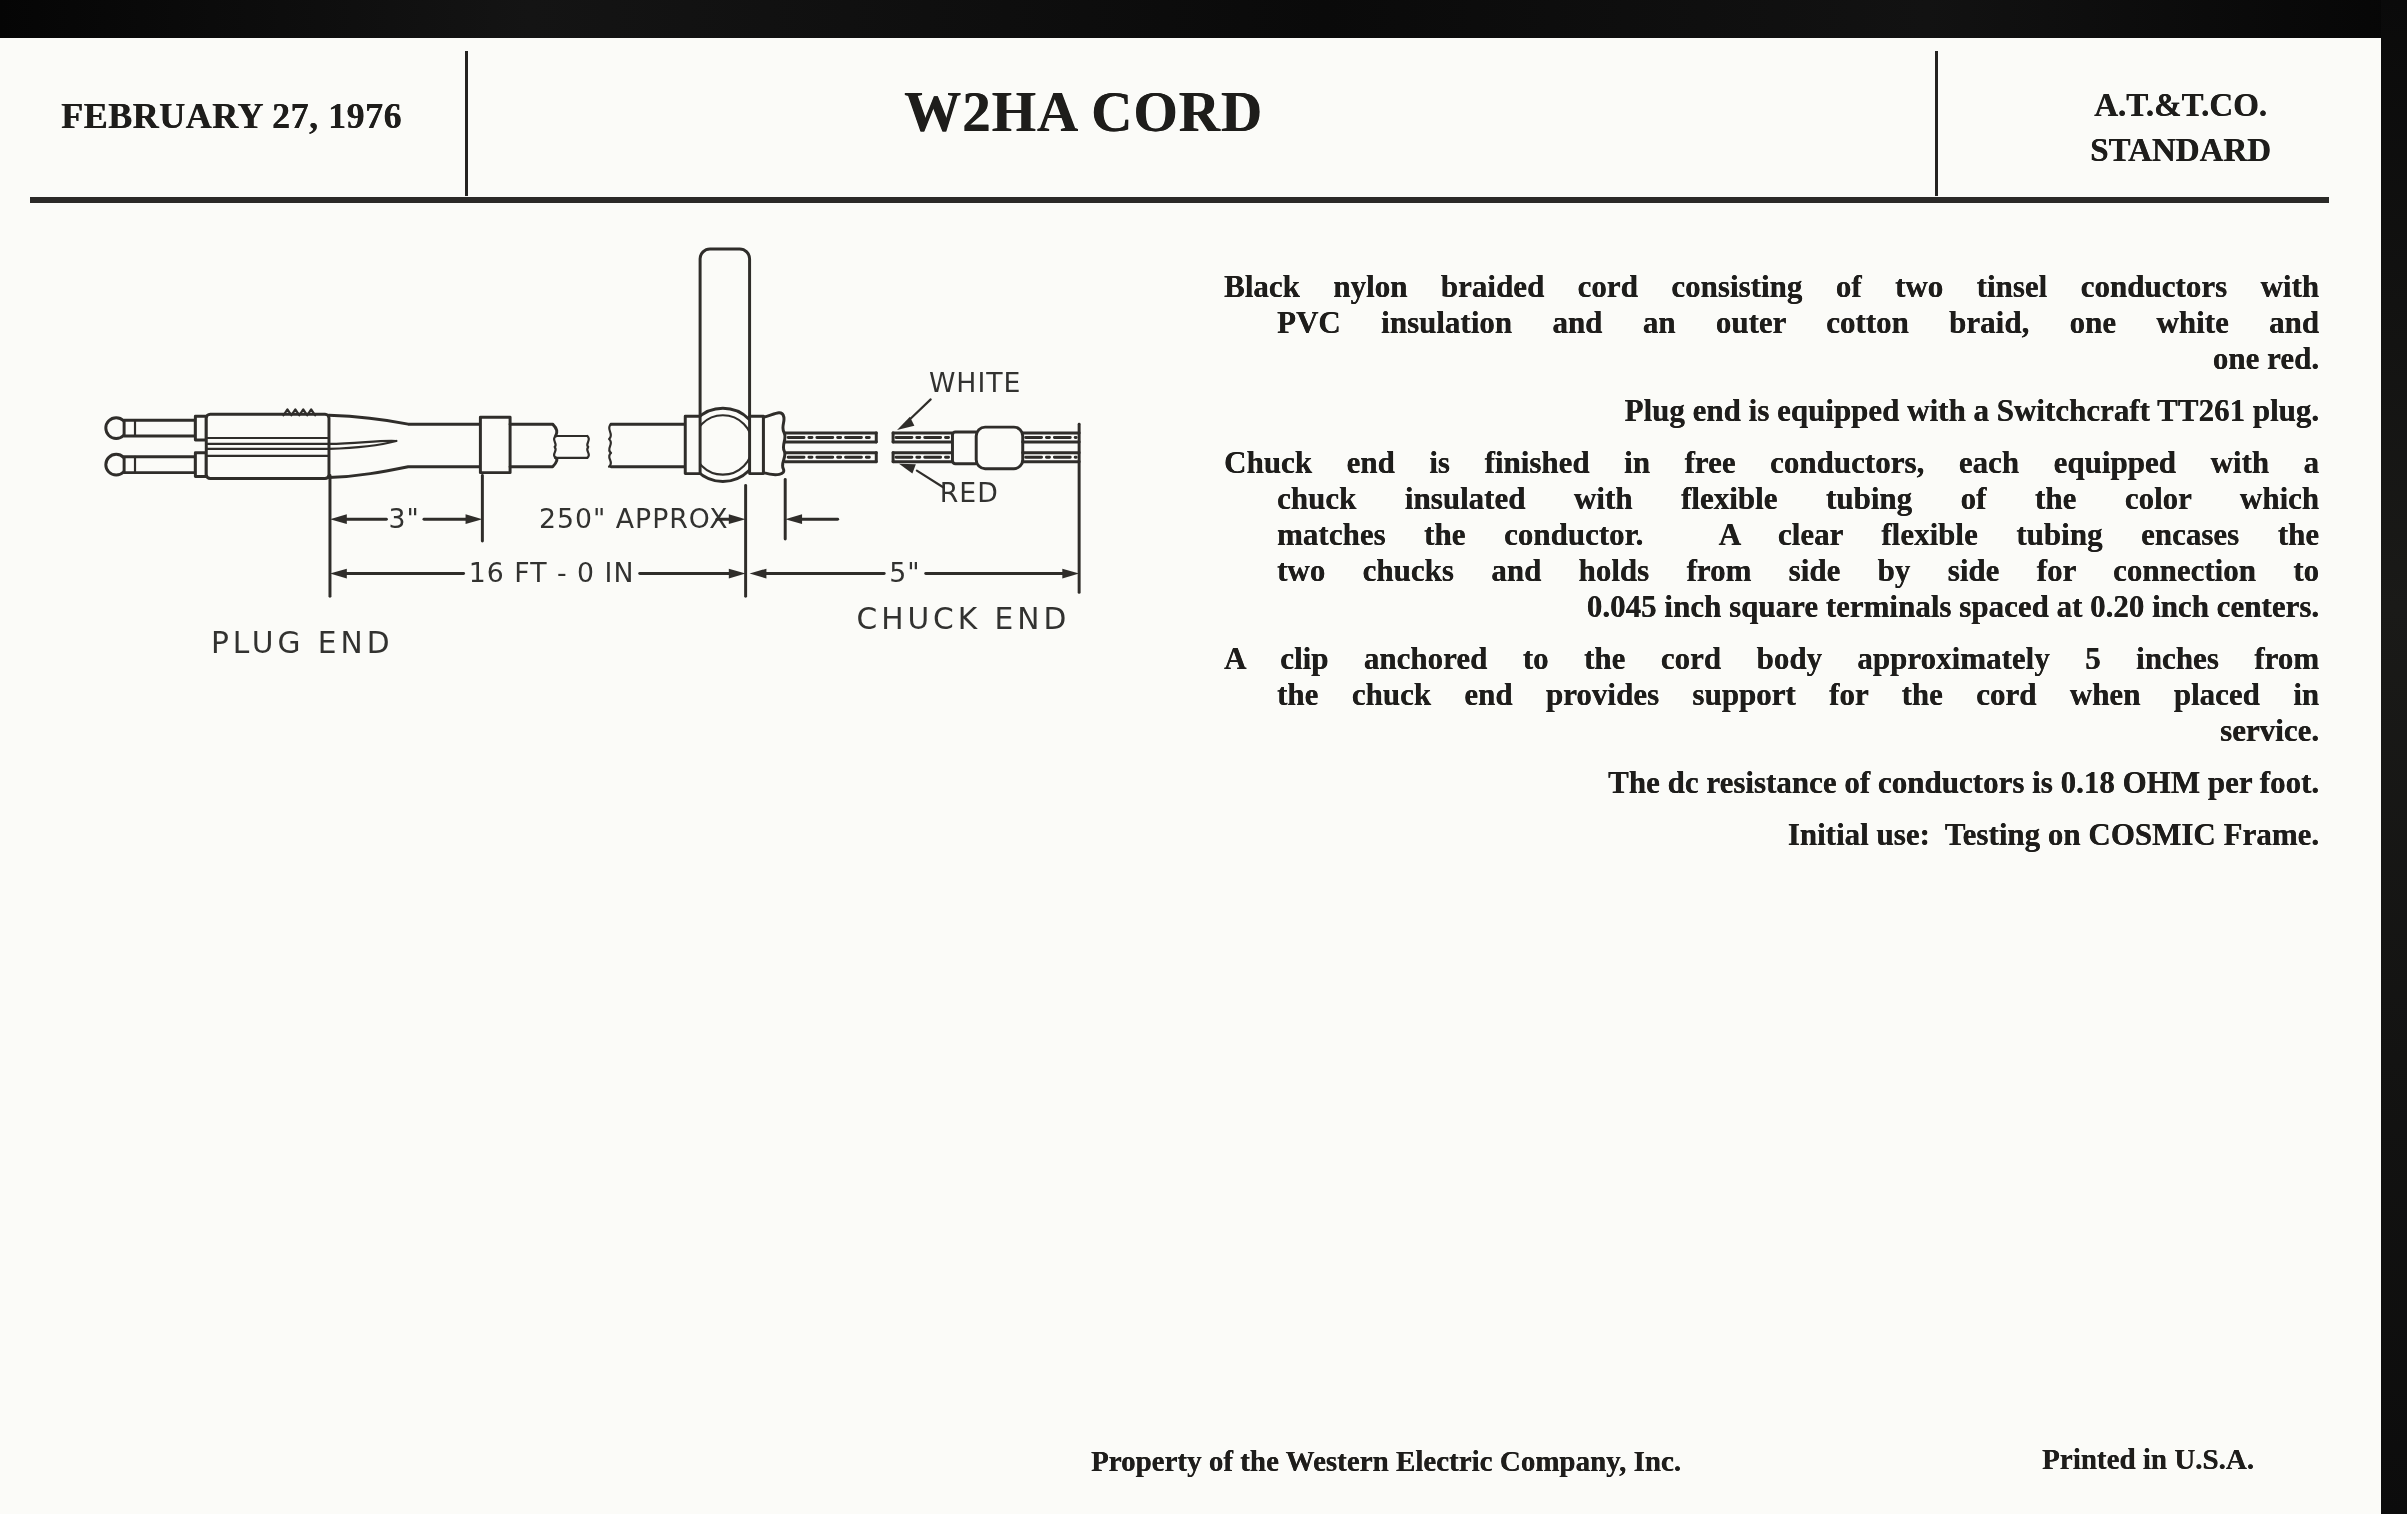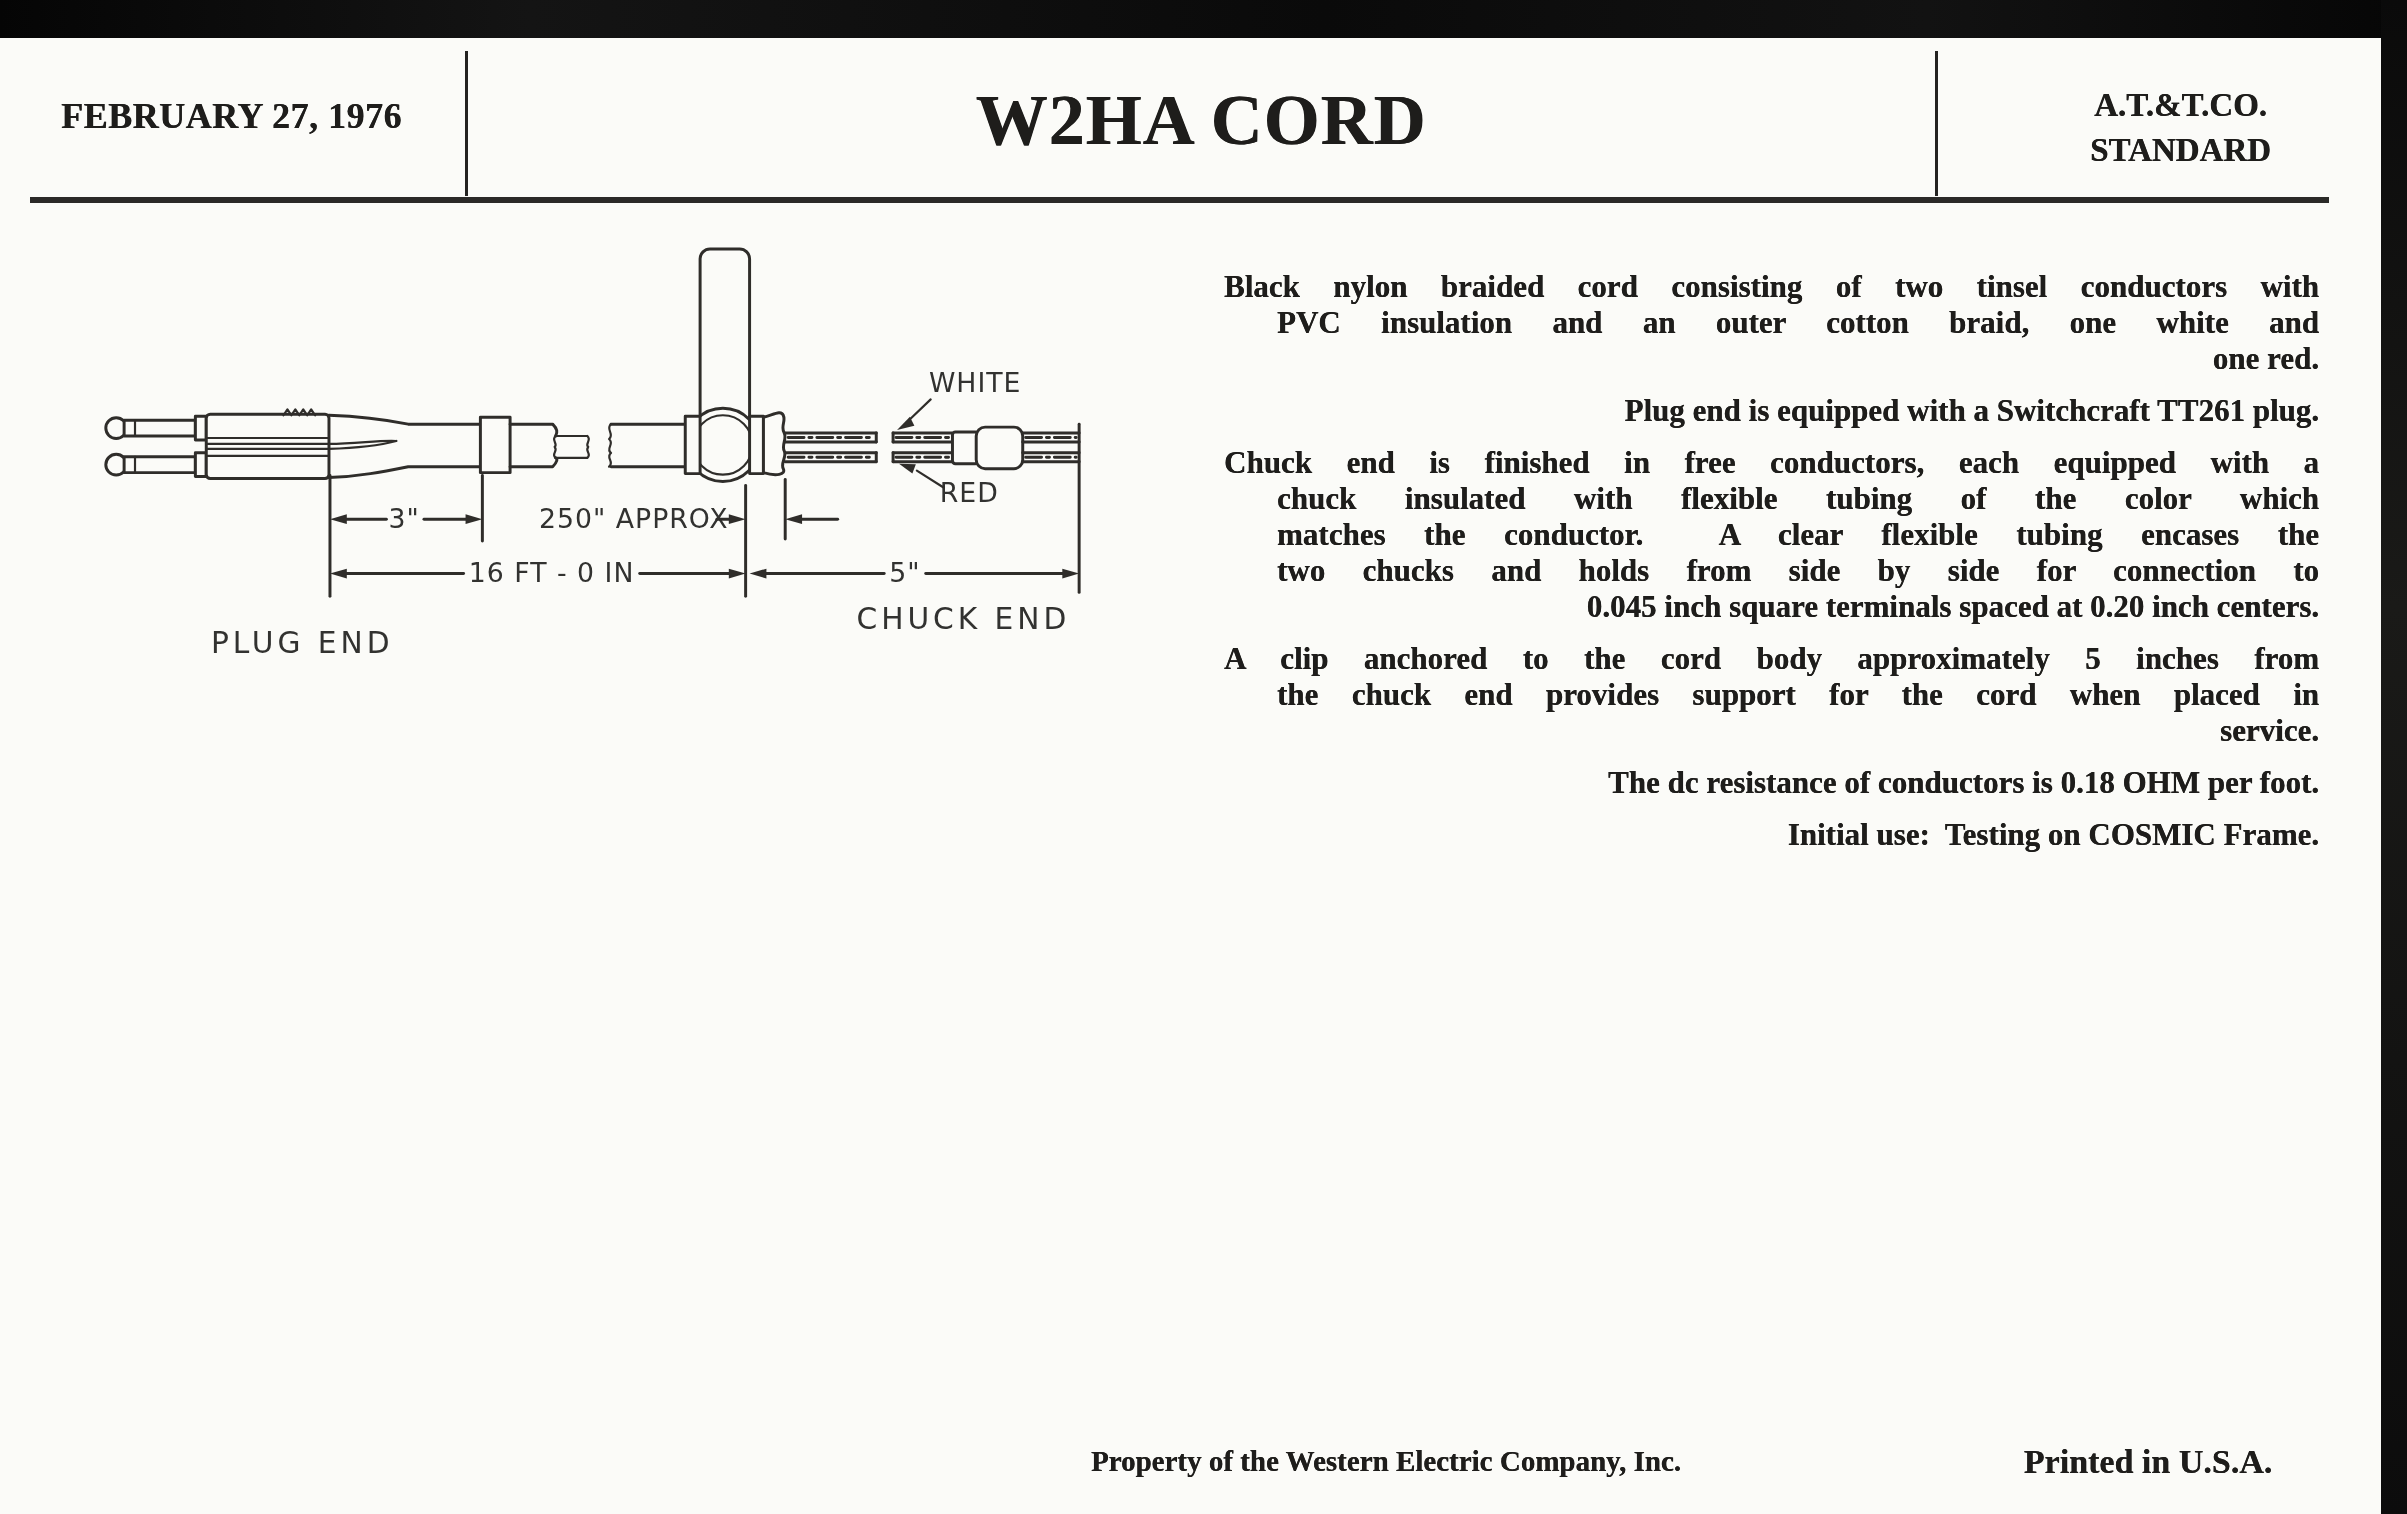--- a/index.html
+++ b/index.html
@@ -20,21 +20,21 @@
   .hdr-date{
     position:absolute;left:61px;top:95px;
     font-size:36px;font-weight:bold;letter-spacing:0.5px;white-space:nowrap;
     text-shadow:0.4px 0 0 currentColor;
   }
   .hdr-divider{position:absolute;top:51px;width:3px;height:145px;background:#242321;}
   .hdr-divider.left{left:465px;}
   .hdr-divider.right{left:1935px;}
   .hdr-title{
     position:absolute;left:904px;top:79px;width:594px;margin:0;
-    text-align:center;font-size:72px;font-weight:bold;letter-spacing:1px;white-space:nowrap;
+    font-size:57px;font-weight:bold;letter-spacing:1px;white-space:nowrap;
     text-shadow:0.5px 0 0 currentColor;
   }
   .hdr-standard{
     position:absolute;left:1938px;top:83px;width:485px;
     text-align:center;font-size:33px;font-weight:bold;line-height:45px;white-space:nowrap;
     text-shadow:0.4px 0 0 currentColor;
   }
   .head-rule{position:absolute;left:30px;top:197px;width:2299px;height:6px;background:#2b2a28;}
   .description{
     position:absolute;left:1224px;top:253px;width:1095px;
@@ -56,21 +56,21 @@
     font-family:"DejaVu Sans", sans-serif;fill:#323230;stroke:none;
     font-size:27px;letter-spacing:1px;
   }
   .diagram text.endlabel{font-size:30px;letter-spacing:4px;}
   .footer-property{
     position:absolute;left:691px;top:1445px;width:990px;text-align:right;
     font-size:29px;font-weight:bold;white-space:nowrap;text-shadow:0.3px 0 0 currentColor;
   }
   .footer-printed{
     position:absolute;left:1950px;top:1443px;width:396px;text-align:center;
-    font-size:34px;font-weight:bold;white-space:nowrap;text-shadow:0.3px 0 0 currentColor;
+    font-size:29px;font-weight:bold;white-space:nowrap;text-shadow:0.3px 0 0 currentColor;
   }
 </style>
 </head>
 <body>
 
 <div class="scan-bar-top"></div>
 <div class="scan-bar-right"></div>
 
 <div class="hdr-date">FEBRUARY 27, 1976</div>
 <div class="hdr-divider left"></div>

